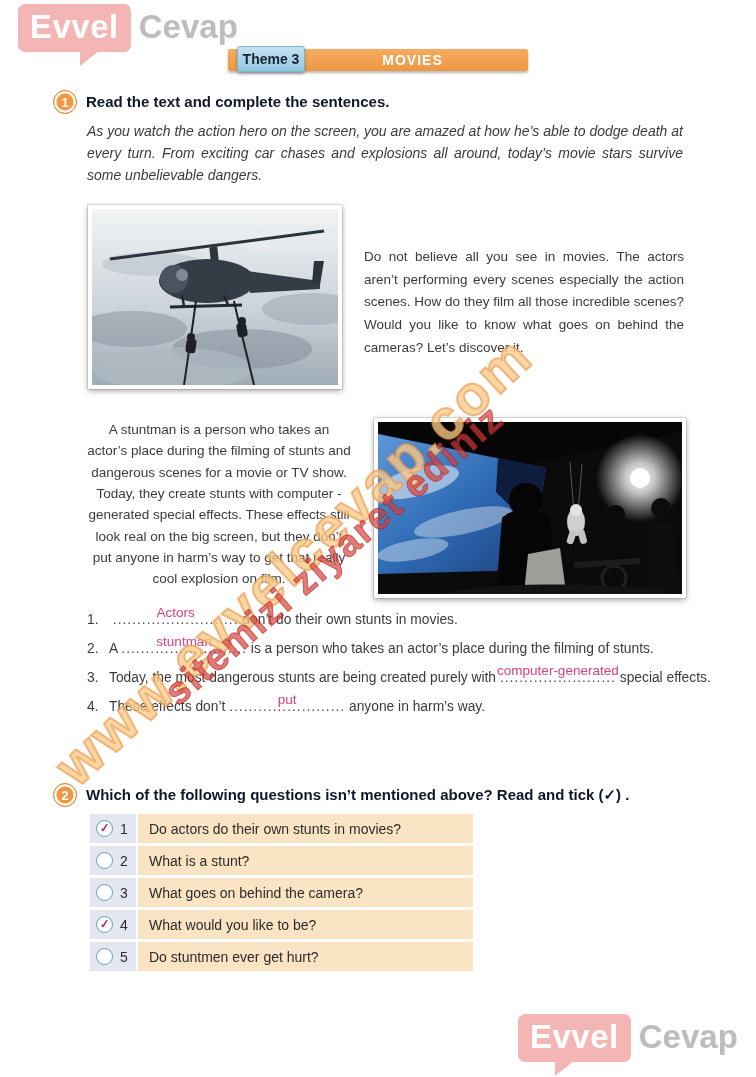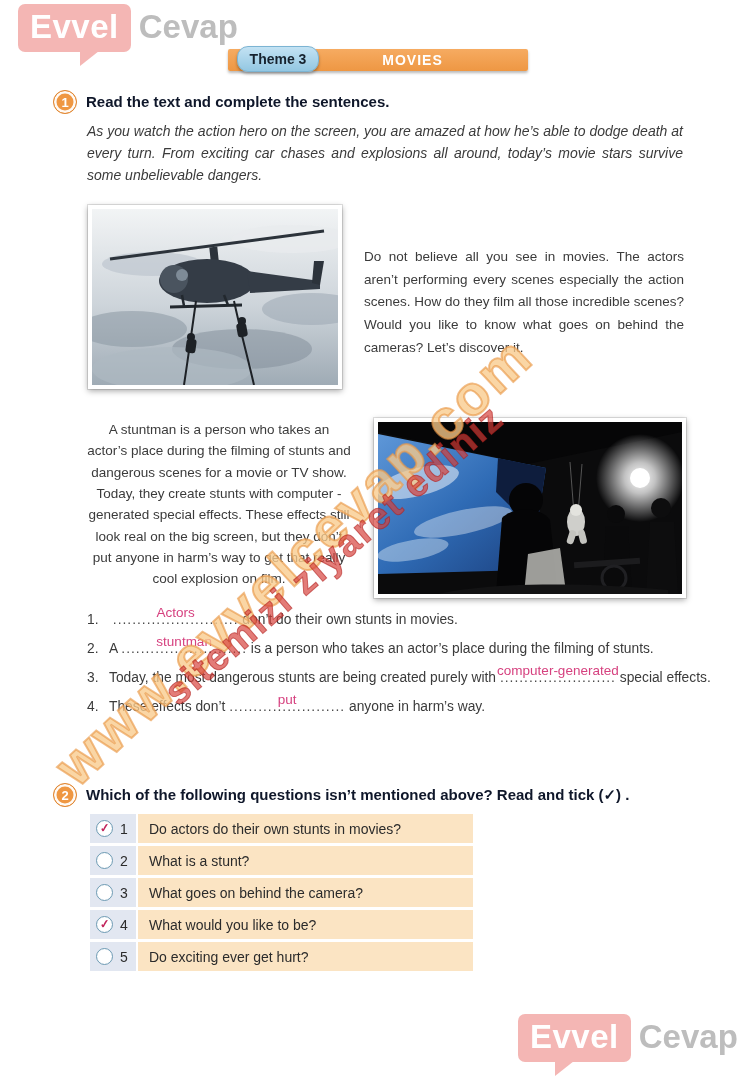--- a/index.html
+++ b/index.html
@@ -19,22 +19,22 @@
     border-top:15px solid #f4b6b4; border-right:19px solid transparent; }
   .logo-secondary { color:#bdbdbd; font-weight:bold; font-size:33px; padding-top:4px; }
   .logo-header { position:absolute; left:18px; top:4px; }
   .logo-footer { position:absolute; left:518px; top:1014px; }
 
   
   .ribbon { position:absolute; left:228px; top:46px; width:300px; height:26px; }
   .ribbon-bar { position:absolute; left:0; top:3px; right:0; height:22px;
     background:linear-gradient(#f6ab61,#ee9743); border-radius:2px;
     box-shadow:0 2px 3px rgba(0,0,0,.28); }
-  .ribbon-tab { position:absolute; left:9px; top:0; width:82px; height:26px;
-    background:linear-gradient(#c3e2f3,#93c7e2); border:1px solid #7cb4d3; border-radius:11px;
+  .ribbon-tab { position:absolute; left:9px; top:0; width:68px; height:26px;
+    background:linear-gradient(#c3e2f3,#93c7e2); border:1px solid #7cb4d3; border-radius:3px;
     display:flex; align-items:center; justify-content:center;
     font-weight:bold; font-size:14px; color:#16222e;
     box-shadow:0 2px 3px rgba(0,0,0,.3); }
   .ribbon-title { position:absolute; left:77px; right:8px; top:3px; height:22px;
     display:flex; align-items:center; justify-content:center;
     color:#fff; font-weight:bold; font-size:14px; letter-spacing:1px; }
 
   
   .ex-head { position:absolute; display:flex; align-items:flex-start; gap:9px; }
   .ex-num { width:24px; height:24px; border-radius:50%; flex:0 0 auto;
@@ -268,21 +268,21 @@
       </div>
       <div class="qcell-q">What would you like to be?</div>
     </div>
     <div class="qrow">
       <div class="qcell-num">
         <span class="qcircle">
             <span class="qtick tick"></span>
           </span>
         <span>5</span>
       </div>
-      <div class="qcell-q">Do exciting ever get hurt?</div>
+      <div class="qcell-q">Do stuntmen ever get hurt?</div>
     </div>
   </div>
 
   <div class="wm wm-big">www.evvelcevap.com</div>
   <div class="wm wm-red">sitemizi ziyaret ediniz</div>
 
   <div class="logo logo-footer">
     <div class="logo-bubble">
       <span class="logo-word">Evvel</span>
       <div class="logo-tail" style="left:33%;"></div>

